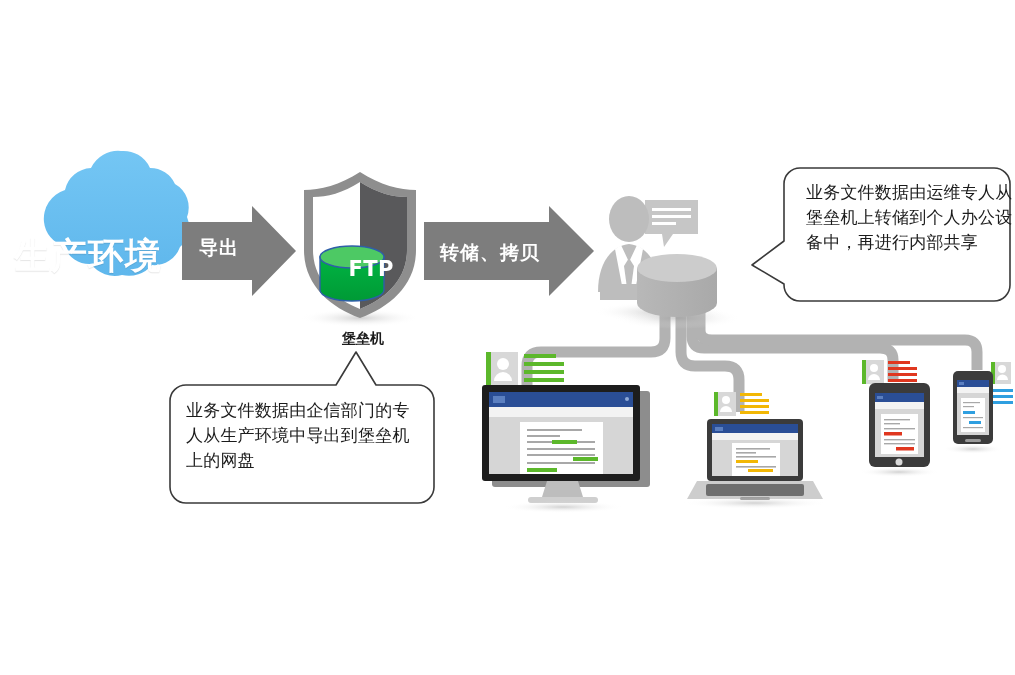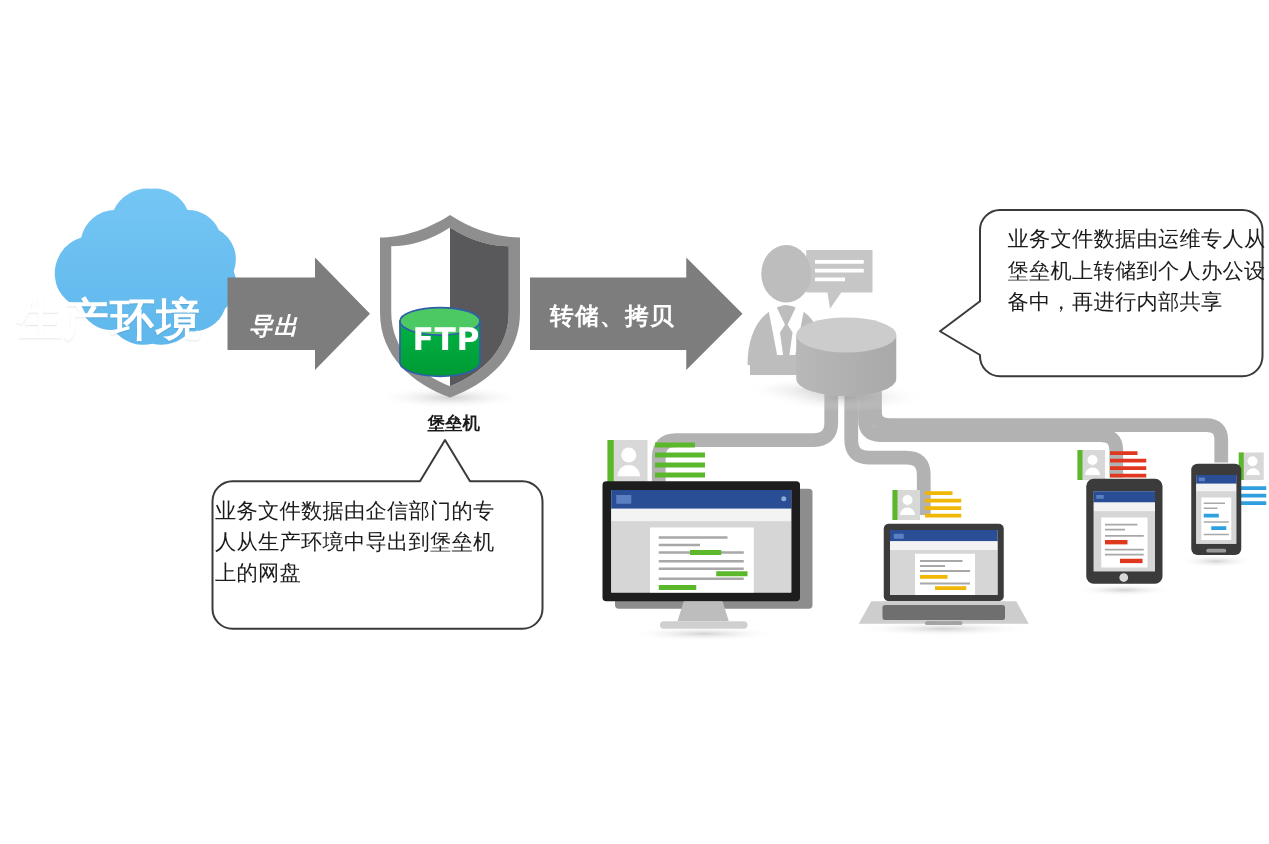--- a/index.html
+++ b/index.html
@@ -6,31 +6,31 @@
   body{width:1015px;height:675px;position:relative;overflow:hidden;
        font-family:"DejaVu Sans","Liberation Sans",sans-serif;}
   .stage{position:absolute;left:0;top:0;width:1015px;height:675px;}
   svg.layer{position:absolute;left:0;top:0;width:1015px;height:675px;}
 
   .cloud-label{position:absolute;left:8px;top:232px;width:160px;text-align:center;
     font-size:36px;font-weight:bold;color:#ffffff;letter-spacing:1px;
     text-shadow:0 1px 1px rgba(0,0,0,.10);}
   .arrow-label{position:absolute;font-size:19px;font-weight:bold;color:#ffffff;
     letter-spacing:1px;white-space:nowrap;}
-  #arrow1-label{left:199px;top:248px;font-style:italic;}
+  #arrow1-label{left:199px;top:235px;}
   #arrow2-label{left:440px;top:240px;text-align:center;}
 
-  .ftp-label{position:absolute;left:330px;top:257px;width:64px;text-align:left;
-    font-size:25px;font-weight:bold;color:#ffffff;letter-spacing:.5px;}
+  .ftp-label{position:absolute;left:330px;top:257px;width:64px;text-align:right;
+    font-size:21px;font-weight:bold;color:#ffffff;letter-spacing:.5px;}
   .node-caption{position:absolute;left:293px;top:330px;width:140px;text-align:center;
     font-size:14px;font-weight:bold;color:#1a1a1a;}
 
   .callout-text{position:absolute;color:#1b1b1b;font-size:17px;line-height:25px;
     letter-spacing:.2px;}
-  #callout-left-text{left:172px;top:398px;width:230px;font-family:Liberation Mono, monospace;}
+  #callout-left-text{left:186px;top:398px;width:230px;}
   #callout-right-text{left:806px;top:180px;width:212px;}
 </style>
 </head>
 <body>
 
 <div class="stage">
 
   <svg class="layer" viewBox="0 0 1015 675">
     <defs>
       <linearGradient id="gradCloud" x1="0" y1="0" x2="0" y2="1">

